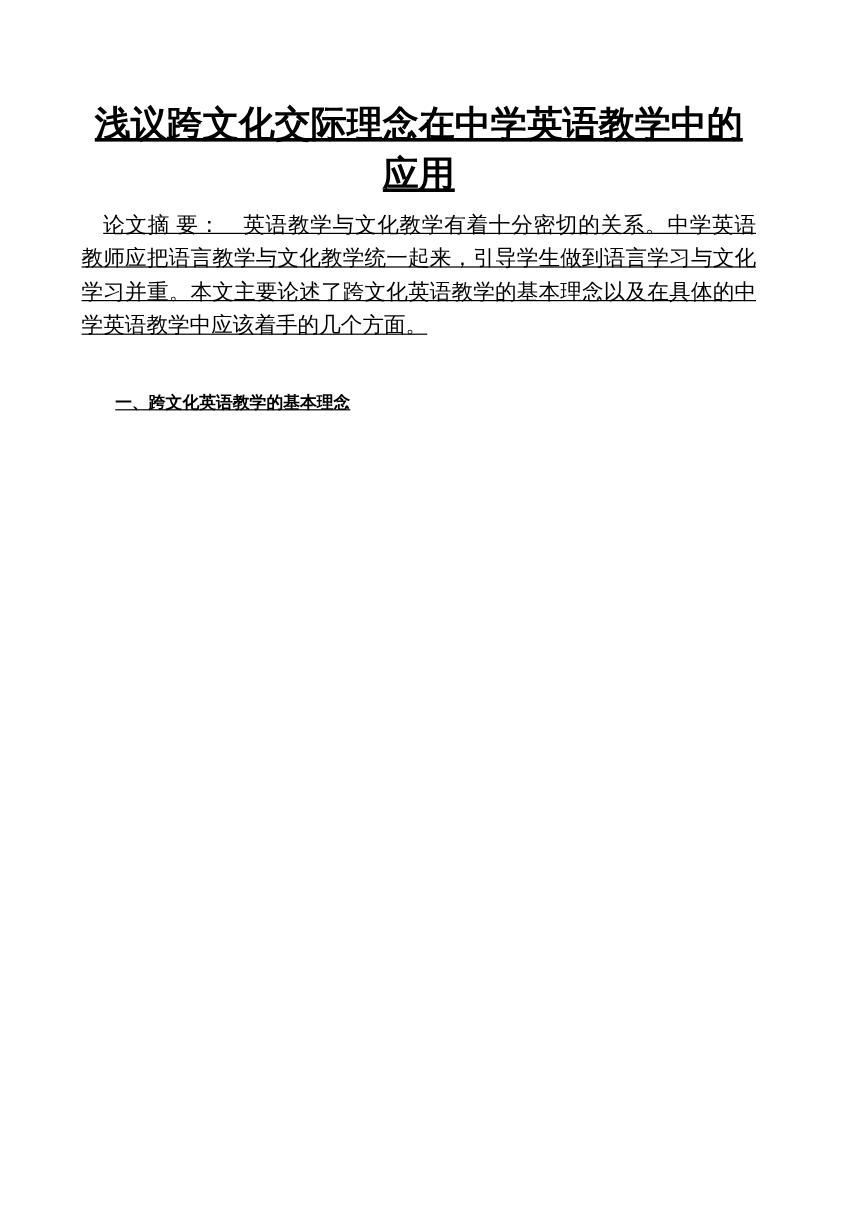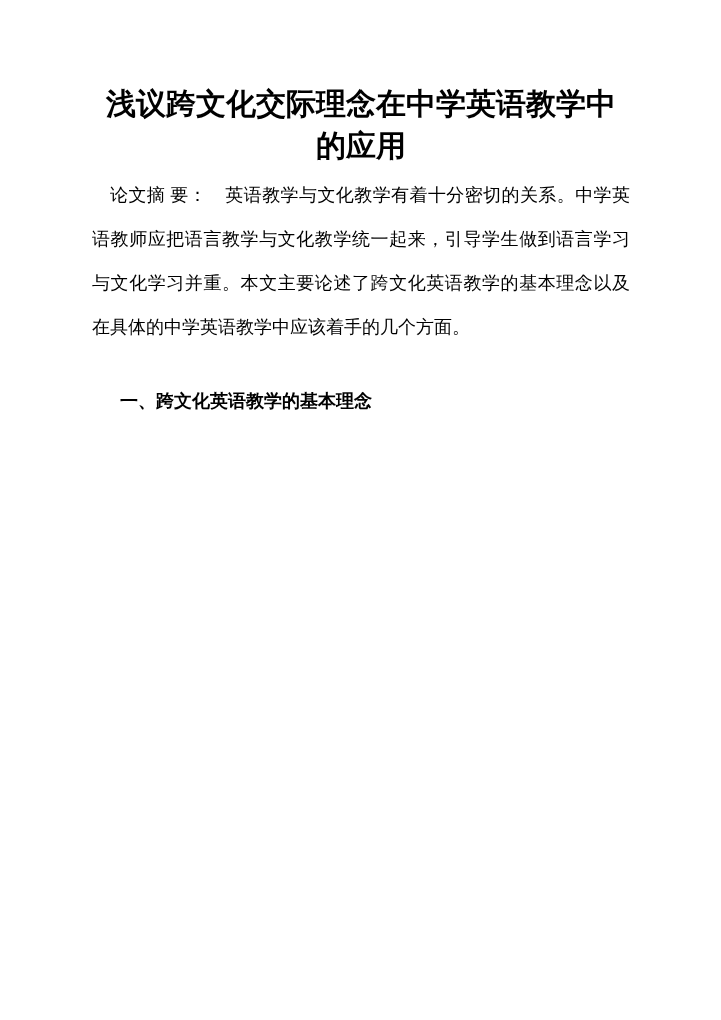--- a/index.html
+++ b/index.html
@@ -11,50 +11,51 @@
     width: 721px;
     height: 1020px;
     font-family: "Liberation Serif", "DejaVu Serif", serif;
     color: #000000;
     overflow: hidden;
   }
   .page {
     box-sizing: border-box;
     width: 721px;
     height: 1020px;
-    padding: 83px 91px 0 92px;
+    padding: 83px 91px 0 68px;
     background: #ffffff;
+    text-decoration: underline;
   }
   .doc-title {
     margin: 0;
     font-size: 30px;
     line-height: 42px;
     font-weight: bold;
     text-align: center;
     letter-spacing: 0;
   }
   .keywords-line {
     margin: 31px 0 0 0;
     font-size: 18px;
     line-height: 38px;
     text-indent: 29px;
     text-align: justify;
   }
   .body-para {
     margin: 0;
     font-size: 18px;
-    line-height: 44px;
+    line-height: 28px;
     text-align: justify;
     text-indent: 18px;
   }
   .abstract-para { margin-top: 6px; }
   .para-1 { margin-top: 30px; }
   .section-heading {
     margin: 33px 0 0 0;
-    font-size: 18px;
+    font-size: 14px;
     line-height: 38px;
     font-weight: bold;
     text-indent: 28px;
   }
   .para-2 { margin-top: 42px; }
 </style>
 </head>
 <body>
 
 <div class="page">

